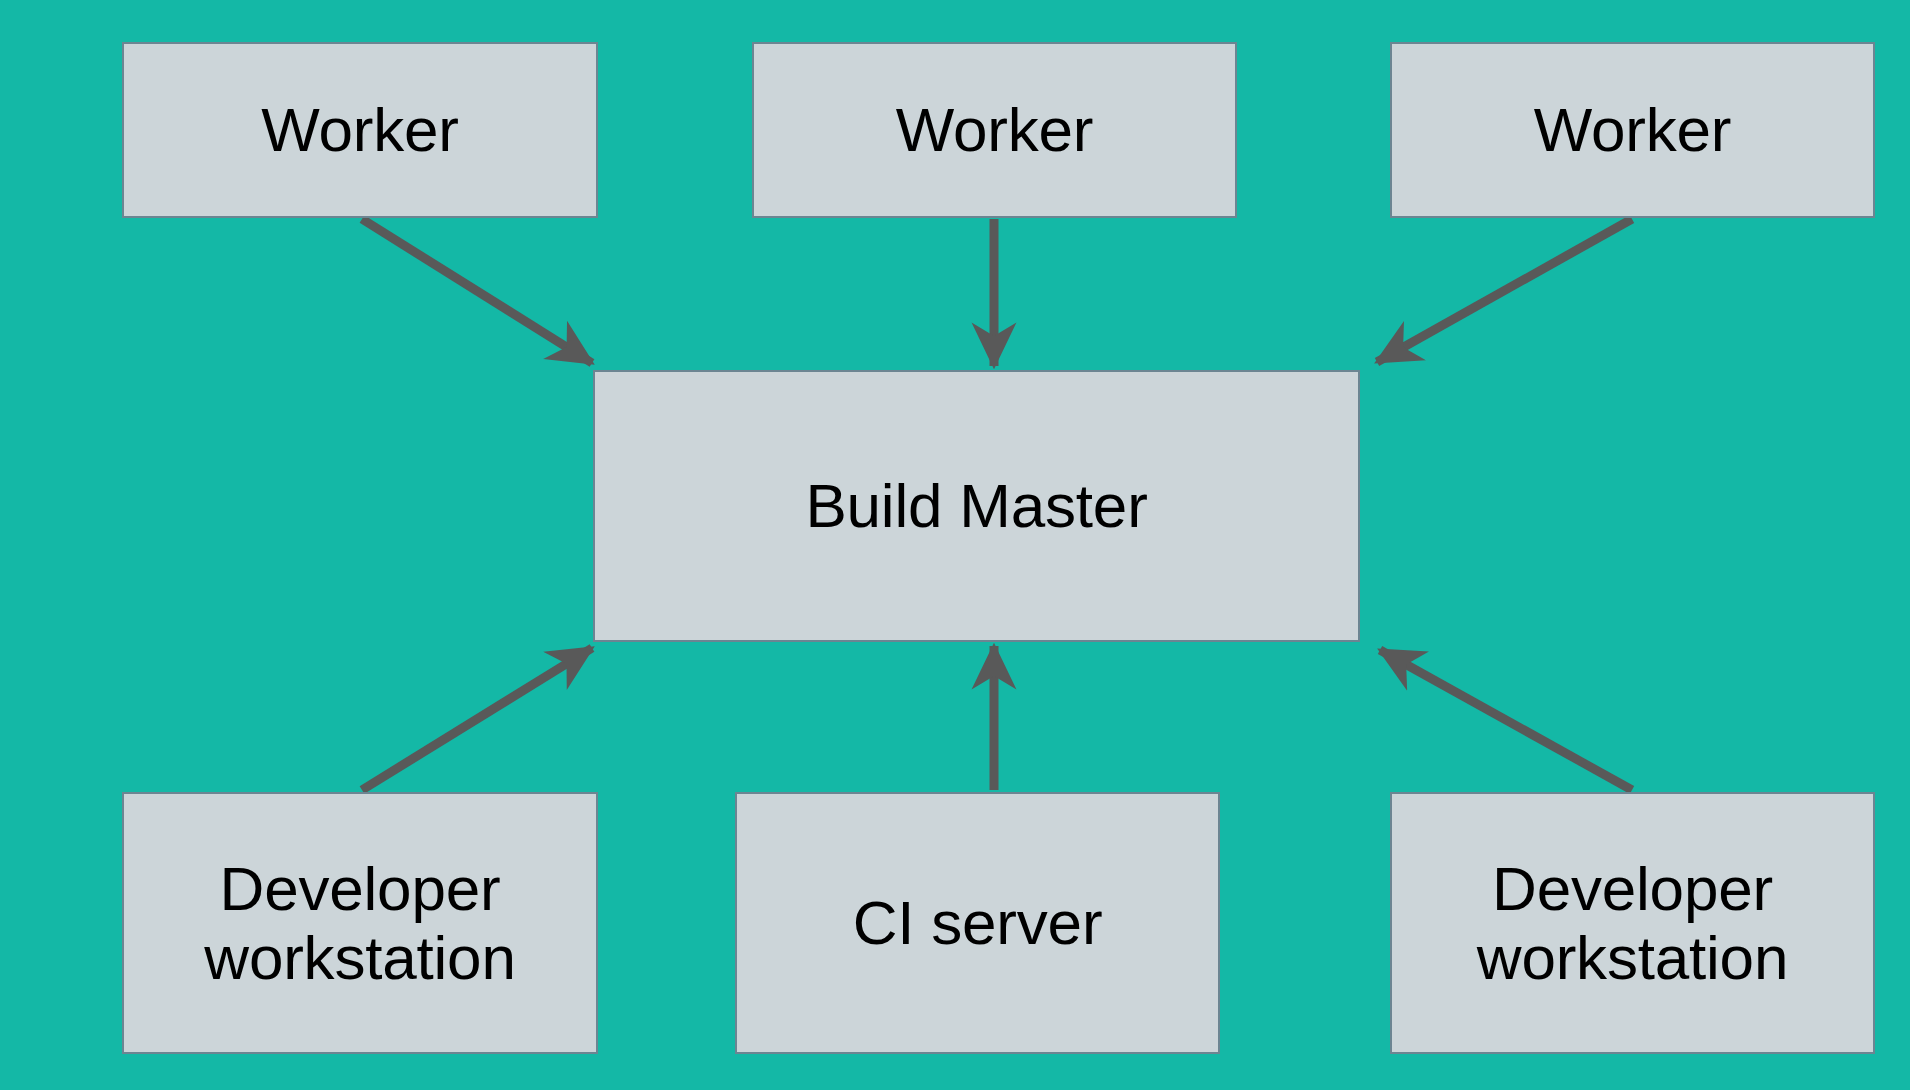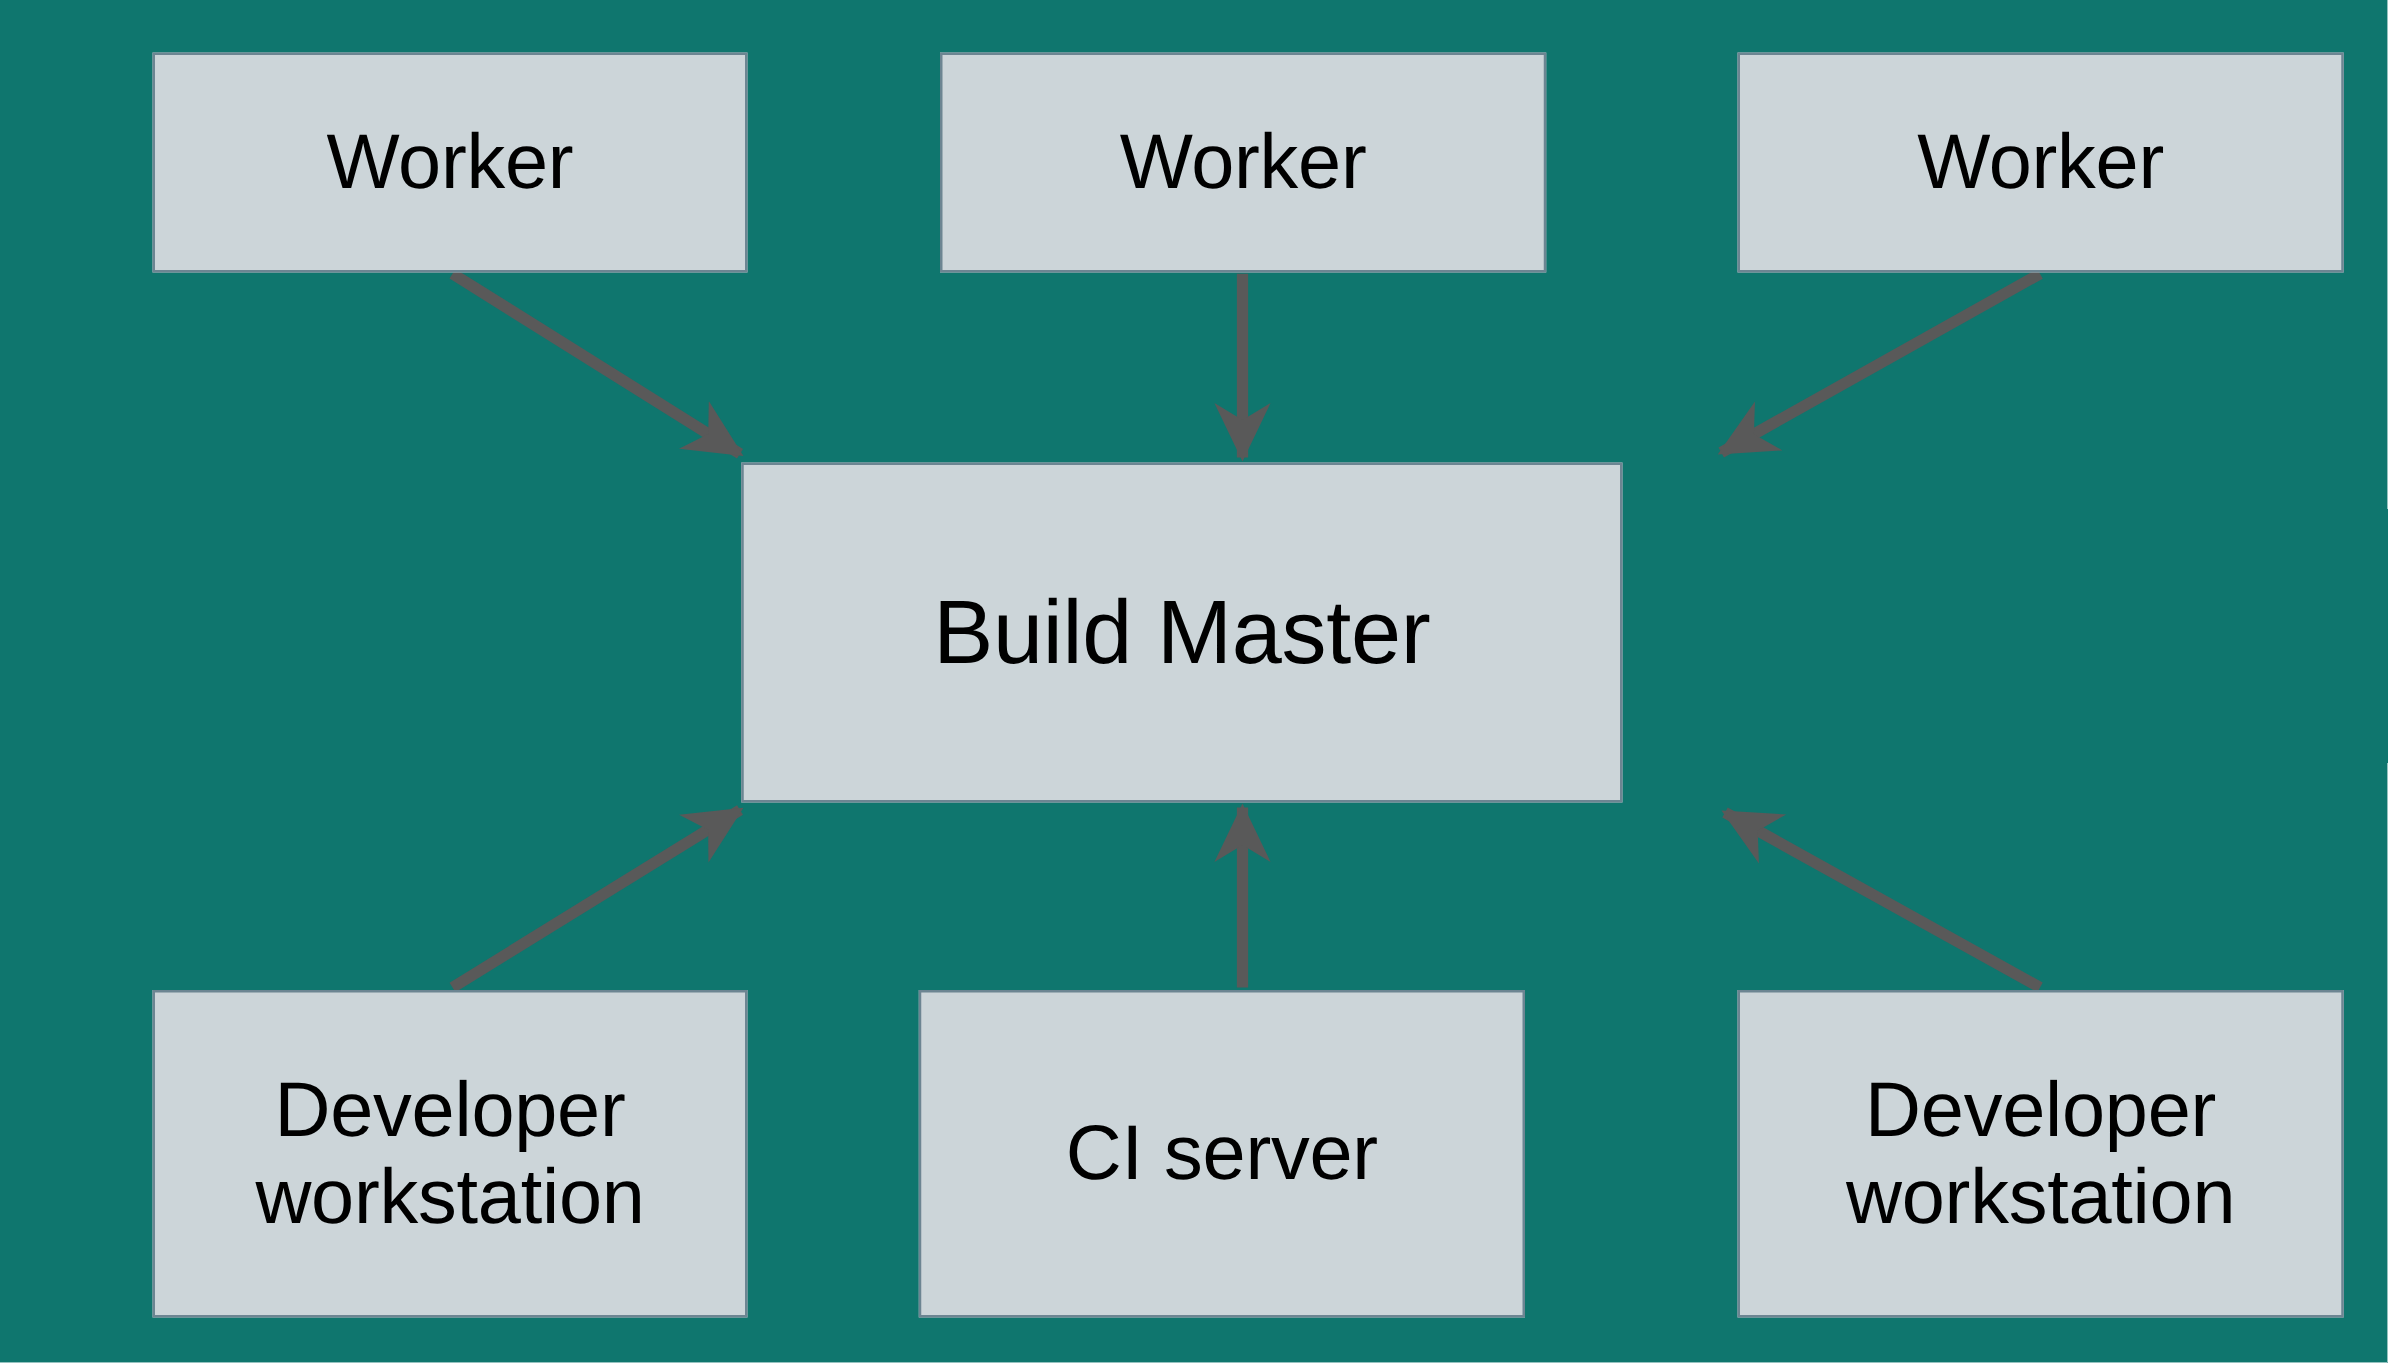--- a/index.html
+++ b/index.html
@@ -8,21 +8,21 @@
     padding: 0;
     background: #ffffff;
   }
   body {
     font-family: "Liberation Sans", "DejaVu Sans", sans-serif;
   }
   #canvas {
     position: relative;
     width: 1910px;
     height: 1090px;
-    background: #0f766e;
+    background: #14b8a6;
     overflow: hidden;
   }
   #arrow-layer {
     position: absolute;
     left: 0;
     top: 0;
     width: 1910px;
     height: 1090px;
     pointer-events: none;
   }
@@ -51,22 +51,22 @@
   }
   #node-worker-2 {
     left: 752px; top: 42px; width: 485px; height: 176px;
     font-size: 62px;
   }
   #node-worker-3 {
     left: 1390px; top: 42px; width: 485px; height: 176px;
     font-size: 62px;
   }
   #node-build-master {
-    left: 593px; top: 370px; width: 705px; height: 272px;
-    font-size: 72px;
+    left: 593px; top: 370px; width: 767px; height: 272px;
+    font-size: 62px;
   }
   #node-dev-ws-left {
     left: 122px; top: 792px; width: 476px; height: 262px;
     font-size: 62px;
   }
   #node-ci-server {
     left: 735px; top: 792px; width: 485px; height: 262px;
     font-size: 62px;
   }
   #node-dev-ws-right {

